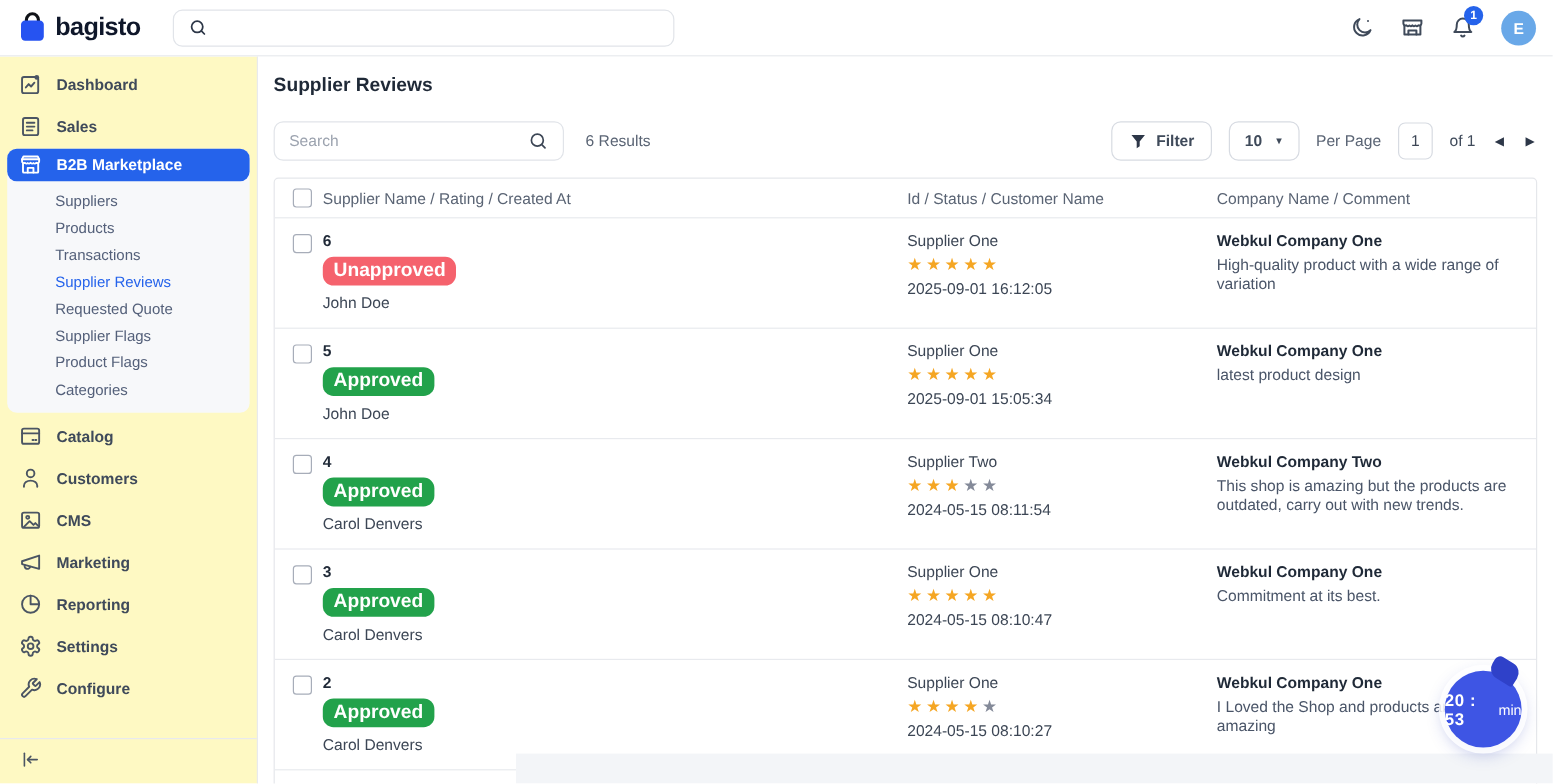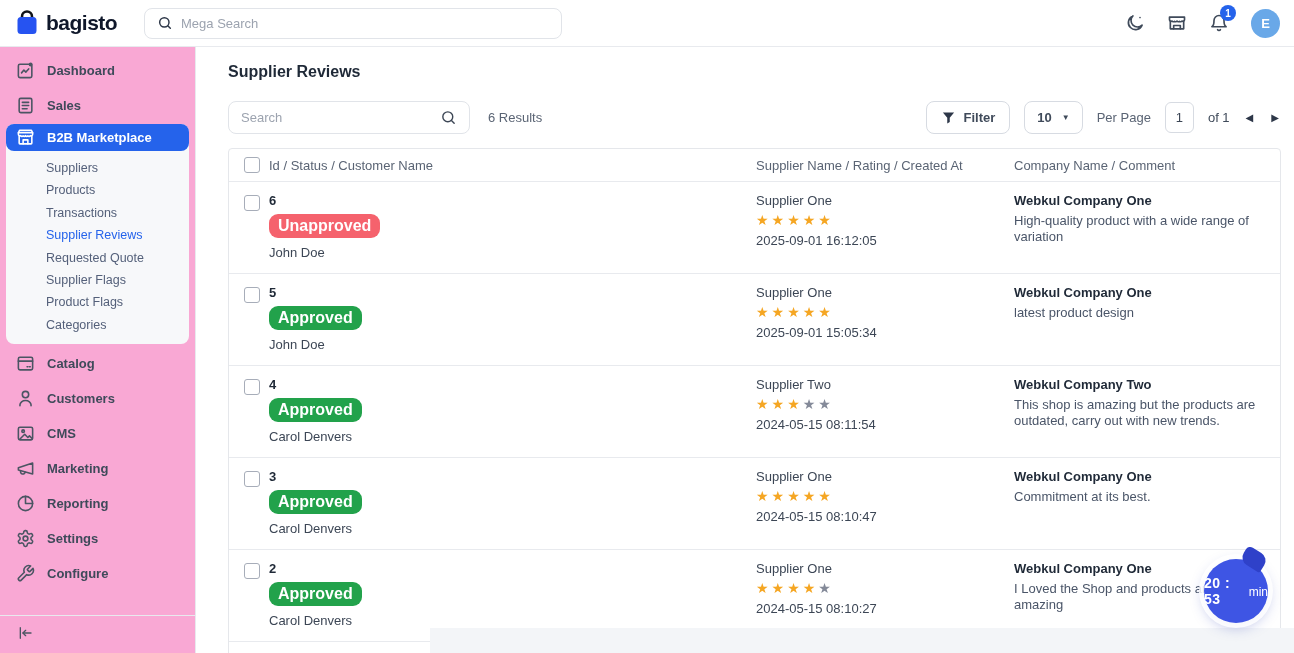--- a/index.html
+++ b/index.html
@@ -34,22 +34,22 @@
     font-size:10px; font-weight:700; display:flex; align-items:center; justify-content:center; padding:0 3px;
   }
   .avatar {
     width:29px; height:29px; border-radius:50%; background:#69a8e8;
     color:#fff; font-size:13px; font-weight:700;
     display:flex; align-items:center; justify-content:center; cursor:pointer;
   }
 
   
   .sidebar {
-    position:absolute; top:47px; left:0; bottom:0; width:196px;
-    background:#f9a8d4; border-right:1px solid #e8eaee; z-index:10;
+    position:absolute; top:47px; left:0; bottom:0; width:215px;
+    background:#fef9c3; border-right:1px solid #e8eaee; z-index:10;
     display:flex; flex-direction:column; padding-top:6px;
   }
   .nav { flex:1; overflow:hidden; padding:0 6px; }
   .nav-item {
     display:flex; align-items:center; gap:12px; height:35px; padding:0 10px;
     color:#3f4a5a; font-weight:700; font-size:13px; cursor:pointer; border-radius:8px;
   }
   .nav-item .ic { display:flex; color:#4b5563; }
   .nav-group { background:#f7f8fa; border-radius:8px; margin-bottom:2px; padding-bottom:8px; }
   .nav-group .nav-item {
@@ -157,21 +157,20 @@
     </span>
     <span class="logo-text">bagisto</span>
   </div>
   <div class="mega-search" style="margin-left:14px;">
     <span>
       <svg width="16" height="16" viewBox="0 0 24 24" fill="none" stroke="#2d3748" stroke-width="2.2" stroke-linecap="round">
           <circle cx="11" cy="11" r="7"></circle>
           <path d="m20 20-3.5-3.5"></path>
         </svg>
     </span>
-    <input type="text" placeholder="Mega Search" style="">
   </div>
   <div class="topbar-right">
     <span class="top-icon">
       <svg width="20" height="20" viewBox="0 0 24 24" fill="none" stroke="currentColor" stroke-width="2" stroke-linecap="round" stroke-linejoin="round">
           <path d="M20.5 14.5A8.5 8.5 0 1 1 9.5 3.5a7 7 0 0 0 11 11z"></path>
           <path d="M18 5.5h.01"></path>
         </svg>
     </span>
     <span class="top-icon">
       <svg width="20" height="20" viewBox="0 0 24 24" fill="none" stroke="currentColor" stroke-width="2" stroke-linecap="round" stroke-linejoin="round">
@@ -343,22 +342,22 @@
       <span class="page-box">1</span>
       <span class="of-label">of 1</span>
       <span class="pg-arrow">◀</span>
       <span class="pg-arrow">▶</span>
     </div>
   </div>
 
   <div class="card">
     <div class="trow thead">
       <span class="cbox"></span>
+      <span class="th">Supplier Name / Rating / Created At</span>
       <span class="th">Id / Status / Customer Name</span>
-      <span class="th">Supplier Name / Rating / Created At</span>
       <span class="th">Company Name / Comment</span>
     </div>
     <div id="table-body">
         <div class="trow rrow">
     <span class="cbox"></span>
     <div>
       <div class="rid">6</div>
       <span class="badge" style="background: rgb(245, 98, 109);">Unapproved</span>
       <div class="cust">John Doe</div>
     </div>

